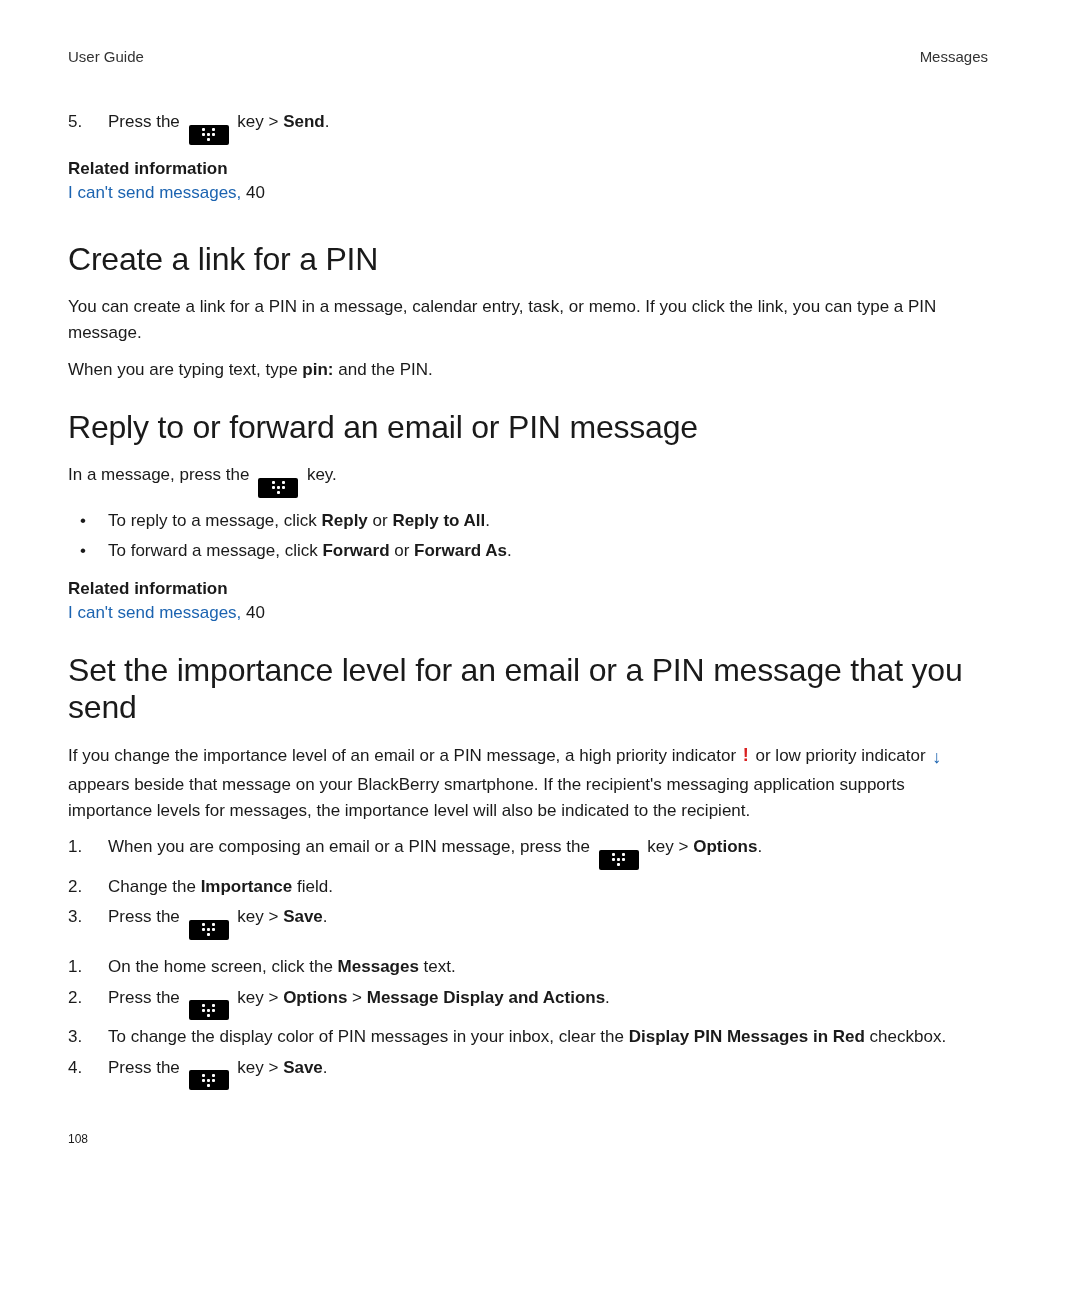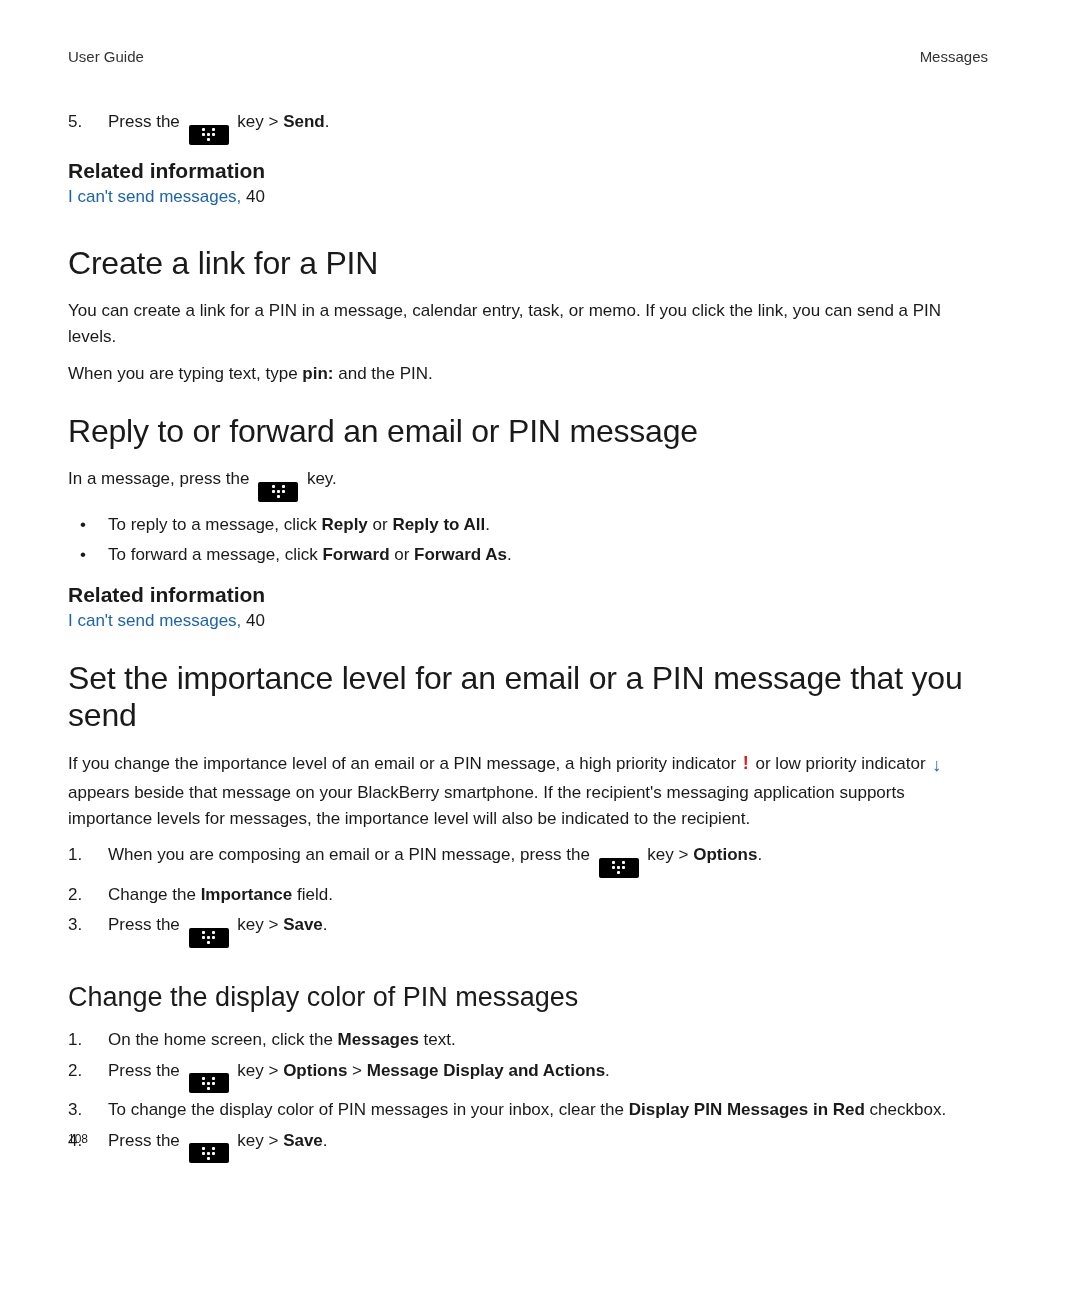--- a/index.html
+++ b/index.html
@@ -66,21 +66,21 @@
     text-align: left;
     padding-left: 12px;
     box-sizing: border-box;
     font-size: 17px;
   }
   .li-body { flex: 1 1 auto; }
   .li-body > * { vertical-align: middle; }
   strong, b { font-weight: 700; }
   .related-h {
     font-weight: 700;
-    font-size: 21px;
+    font-size: 17px;
     margin: 14px 0 2px 0;
   }
   .link {
     color: #1b63b0;
     text-decoration: none;
     font-size: 17px;
     cursor: pointer;
   }
   .link-line {
     font-size: 17px;
@@ -180,21 +180,21 @@
       </span>
     </li>
   </ol>
 
   <div class="related-h">Related information</div>
   <div class="link-line">
     <a class="link">I can't send messages,</a><span> 40</span>
   </div>
 
   <h2 class="sec first">Create a link for a PIN</h2>
-  <p class="body">You can create a link for a PIN in a message, calendar entry, task, or memo. If you click the link, you can send a PIN levels.</p>
+  <p class="body">You can create a link for a PIN in a message, calendar entry, task, or memo. If you click the link, you can type a PIN message.</p>
   <p class="body">
     <span>When you are typing text, type </span><b>pin:</b><span> and the PIN.</span>
   </p>
 
   <h2 class="sec">Reply to or forward an email or PIN message</h2>
   <p class="body">
     <span>In a message, press the </span>
     <span class="bb-key">
         <span class="dots">
           <span class="d"></span>
@@ -279,21 +279,20 @@
               <span class="d h"></span>
               <span class="d"></span>
               <span class="d h"></span>
             </span>
           </span>
         <span> key &gt; </span><b>Save</b><span>.</span>
       </span>
     </li>
   </ol>
 
-  <h3 class="subsec">Change the display color of PIN messages</h3>
   <ol class="num">
     <li>
       <span class="li-num">1.</span>
       <span class="li-body">
         <span>On the home screen, click the </span><b>Messages</b><span> text.</span>
       </span>
     </li>
     <li>
       <span class="li-num">2.</span>
       <span class="li-body">

